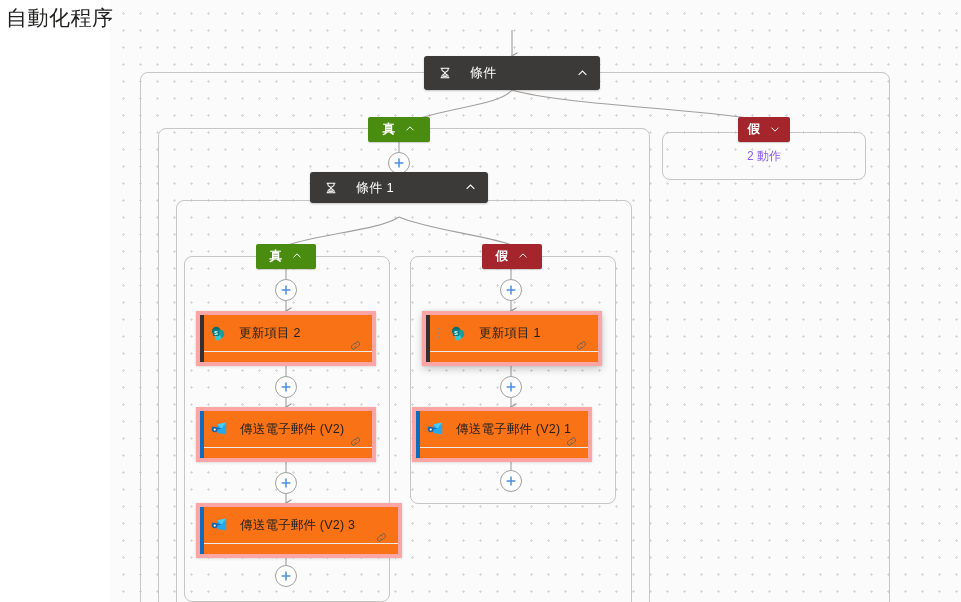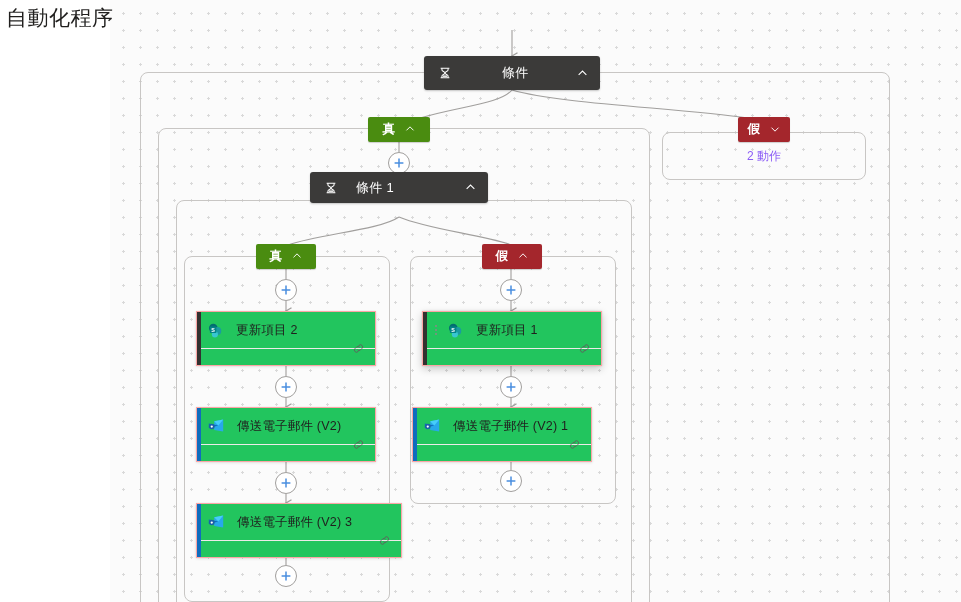--- a/index.html
+++ b/index.html
@@ -80,22 +80,22 @@
     border-radius: 8px;
     background: transparent;
     display: flex; align-items: center; justify-content: center;
     box-sizing: border-box;
   }
   .collapsed-body span { font-size: 12px; color: #8b5cf6; }
 
   
   .card {
     position: absolute;
-    background: #22c55e;
-    border: 1px solid #fca5a5;
+    background: #f97316;
+    border: 4px solid #fca5a5;
     box-shadow: 0 1.2px 3px rgba(0,0,0,.13), 0 0 1px rgba(0,0,0,.11);
     box-sizing: border-box;
     overflow: hidden;
   }
   .card .accent {
     position:absolute; left:0; top:0; bottom:0; width:4px;
   }
   .card.sel { box-shadow: 0 3px 8px rgba(0,0,0,.20), 0 0 2px rgba(0,0,0,.14); }
   .card .crow {
     position:absolute; left:4px; right:0; top:0; height:36px;
@@ -181,21 +181,21 @@
   <div class="scope" style="left:140px; top:72px; width:748px; height:560px;"></div>
 
   <div class="scope" style="left:158px; top:128px; width:490px; height:500px;"></div>
 
   <div class="scope" style="left:176px; top:200px; width:454px; height:420px;"></div>
 
   <div class="scope" style="left:184px; top:256px; width:204px; height:344px;"></div>
 
   <div class="scope" style="left:410px; top:256px; width:204px; height:246px;"></div>
 
-  <div class="cond" style="left:424px; top:56px; width:176px; height:34px;gap:32px;">
+  <div class="cond" style="left:424px; top:56px; width:176px; height:34px;">
     <span class="cico">
       <svg width="14" height="14" viewBox="0 0 16 16" fill="none" stroke="#ffffff" stroke-width="1.2">
         <path d="M3 2.5h10M3 13.5h10M4.5 2.5v2.2c0 1.3 3.5 2 3.5 3.3 0 1.3-3.5 2-3.5 3.3v2.2"></path>
         <path d="M11.5 2.5v2.2c0 1.3-3.5 2-3.5 3.3 0 1.3 3.5 2 3.5 3.3v2.2"></path>
         <path d="M5.6 11.6h4.8" stroke-width="1.6"></path>
       </svg>
     </span>
     <span class="clabel">條件</span>
     <span class="cchev">
       <svg width="11" height="11" viewBox="0 0 12 12" fill="none" stroke="#ffffff" stroke-width="1.15">

